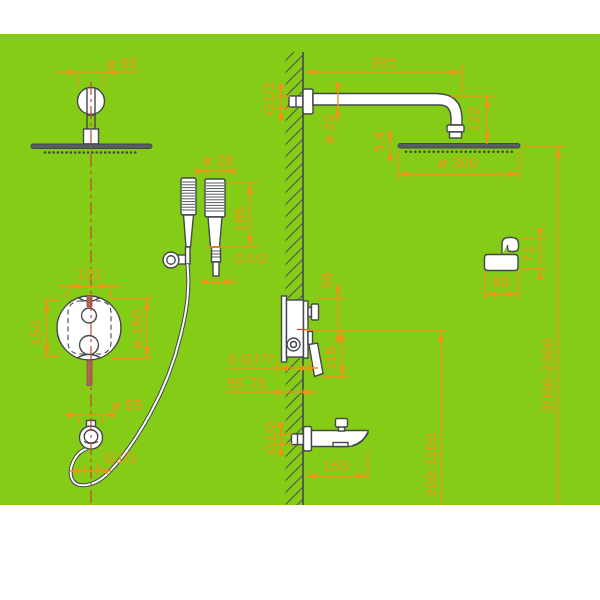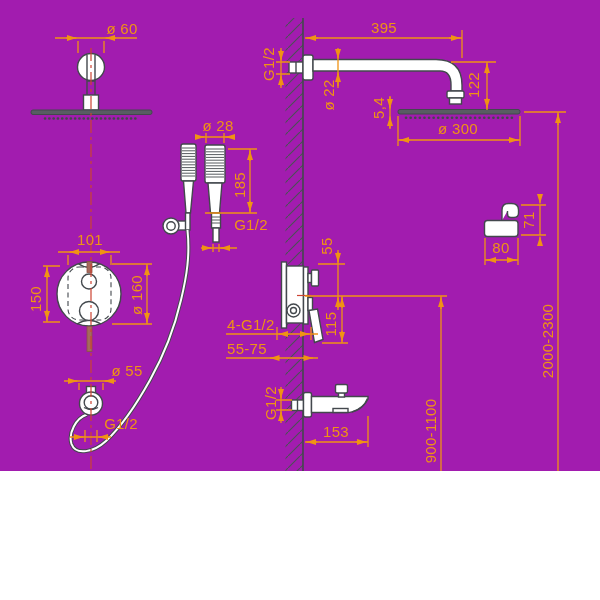--- a/index.html
+++ b/index.html
@@ -1,16 +1,16 @@
 <!DOCTYPE html>
 <html><head>
 <meta charset="utf-8">
 <style>
   html,body{margin:0;padding:0;background:#ffffff;}
-  .stage{width:600px;height:471px;position:relative;background:#a21caf;overflow:hidden;}
+  .stage{width:600px;height:471px;position:relative;background:#84cc16;overflow:hidden;margin-top:34px;}
   svg{display:block;}
   svg text{
     font-family:"Liberation Sans","DejaVu Sans",sans-serif;
     font-size:15px;
     fill:#f09314;
     letter-spacing:0.3px;
   }
   .fix{stroke:#43484d;stroke-width:1.4;fill:none;}
   .fixw{stroke:#43484d;stroke-width:1.4;fill:#ffffff;}
   .fixd{stroke:#43484d;stroke-width:1;fill:#585d62;}

